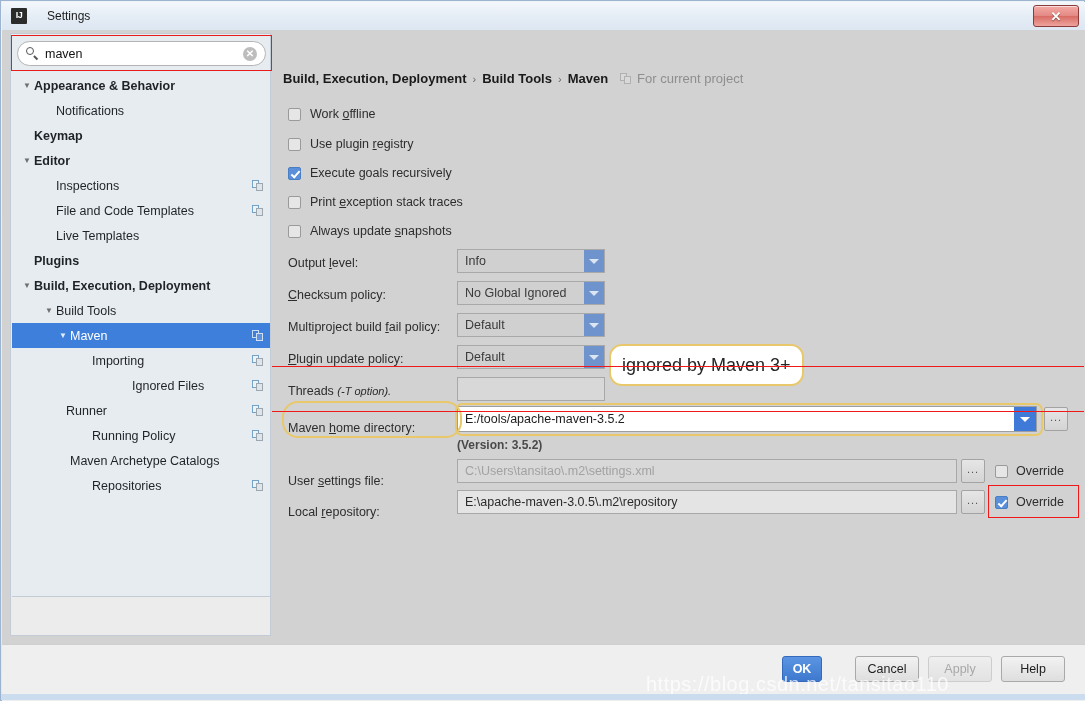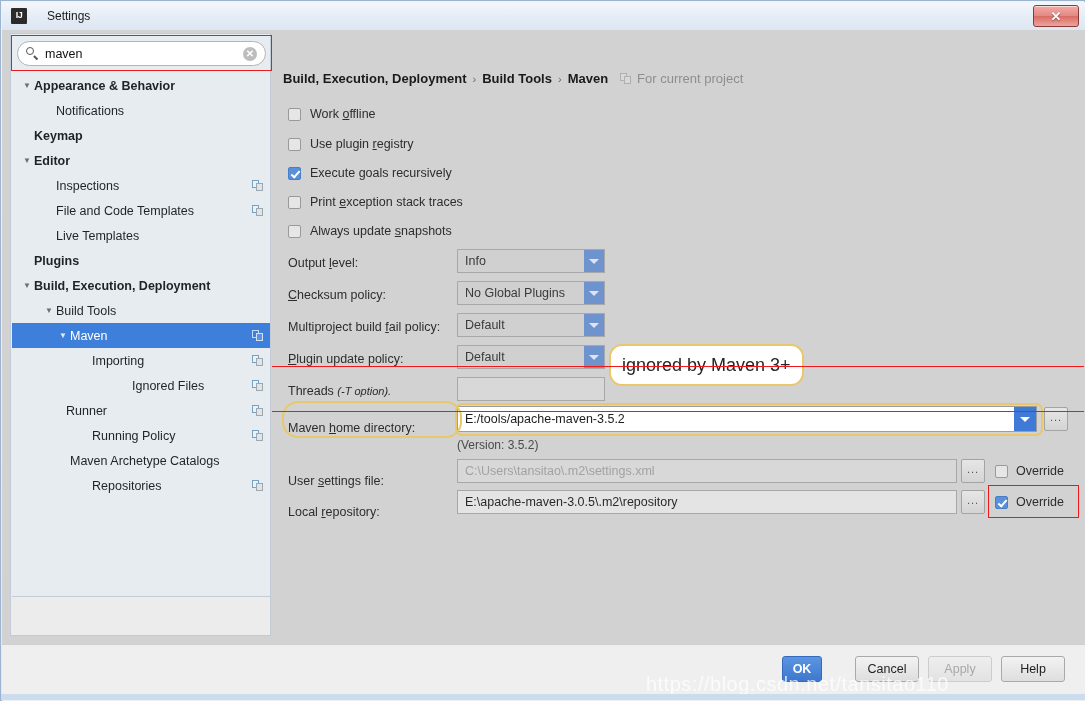--- a/index.html
+++ b/index.html
@@ -690,21 +690,21 @@
             <span class="combo-value">Info</span>
             <span class="arrow-btn">
                 <span class="tri"></span>
               </span>
           </div>
 
           <div class="field-row" style="top:250px;">
             <span class="field-label"><span class="u">C</span>hecksum policy:</span>
           </div>
           <div class="combo" style="left:178px; top:248px; width:148px;">
-            <span class="combo-value">No Global Plugins</span>
+            <span class="combo-value">No Global Ignored</span>
             <span class="arrow-btn">
                 <span class="tri"></span>
               </span>
           </div>
 
           <div class="field-row" style="top:282px;">
             <span class="field-label">Multiproject build <span class="u">f</span>ail policy:</span>
           </div>
           <div class="combo" style="left:178px; top:280px; width:148px;">
             <span class="combo-value">Default</span>
@@ -732,21 +732,21 @@
           <div class="field-row" style="top:383px;">
             <span class="field-label">Maven <span class="u">h</span>ome directory:</span>
           </div>
           <div class="maven-combo" style="left:178px; top:373px; width:580px;">
             <span class="mc-value">E:/tools/apache-maven-3.5.2</span>
             <span class="mc-arrow">
                 <span class="tri"></span>
               </span>
           </div>
           <div class="browse-btn" style="left:765px; top:374px;">...</div>
-          <div class="version-note" style="left:178px; top:405px;">(Version: 3.5.2)</div>
+          <div class="version-note" style="left:178px; top:405px;font-weight:bold;">(Version: 3.5.2)</div>
 
           <div class="hl-pill" style="left:3px; top:368px; width:180px; height:37px;"></div>
           <div class="hl-pill" style="left:176px; top:370px; width:588px; height:33px; border-radius:7px;"></div>
 
           <div class="field-row" style="top:436px;">
             <span class="field-label">User <span class="u">s</span>ettings file:</span>
           </div>
           <div class="textinput disabled" style="left:178px; top:426px; width:500px;">C:\Users\tansitao\.m2\settings.xml</div>
           <div class="browse-btn" style="left:682px; top:426px;">...</div>
           <div class="override-row" style="left:716px; top:431px;">

